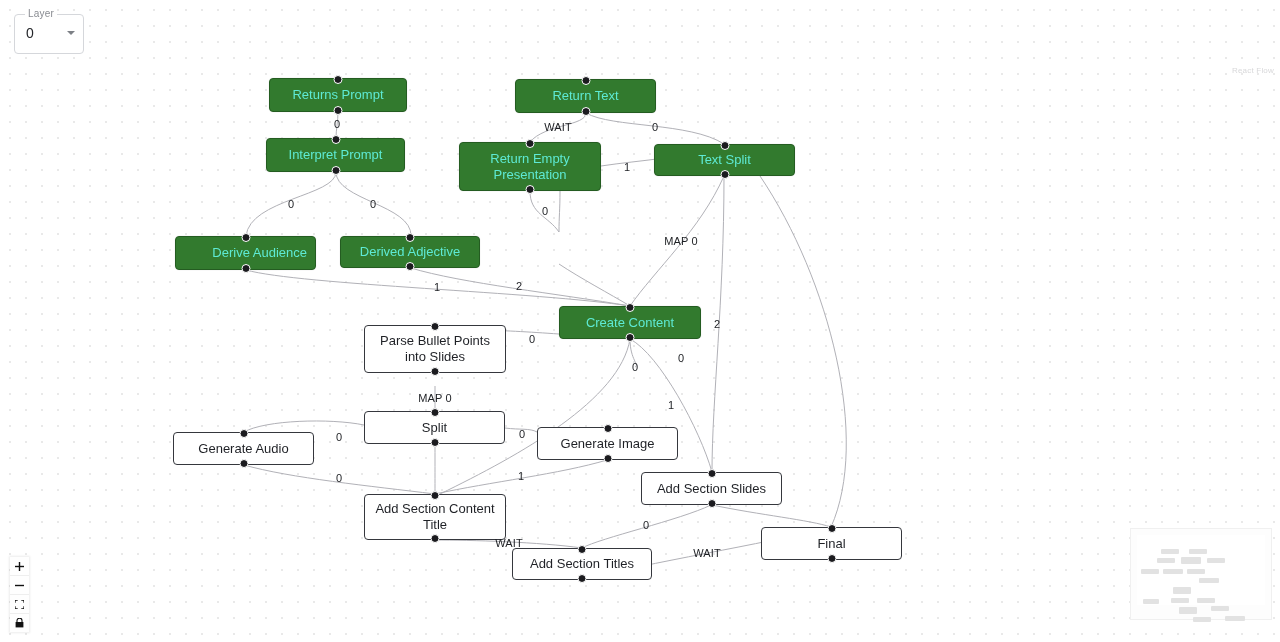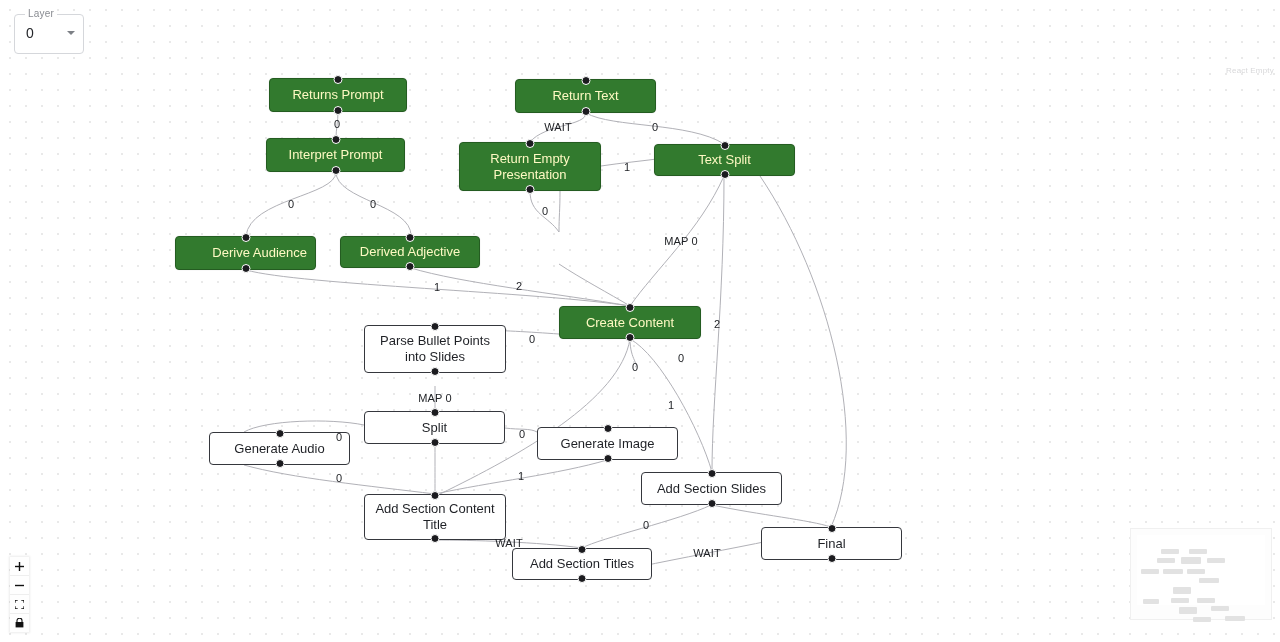--- a/index.html
+++ b/index.html
@@ -21,21 +21,21 @@
   #node-layer{position:absolute;left:0;top:0;width:1280px;height:642px;}
 
   
   .node{
     position:absolute;box-sizing:border-box;
     display:flex;align-items:center;justify-content:center;text-align:center;
     border-radius:4px;font-size:13px;line-height:1.22;padding:4px 8px;
     cursor:grab;
   }
   .node.green{
-    background:#327a2e;border:1px solid #245c21;color:#fef9c3;
+    background:#327a2e;border:1px solid #245c21;color:#5eead4;
     box-shadow:0 0 0 0.5px rgba(0,0,0,.05);
   }
   .node.plain{
     background:#ffffff;border:1px solid #35373d;color:#1f2126;
   }
   .handle{
     position:absolute;width:7px;height:7px;border-radius:50%;
     background:#1b1b1f;border:1px solid #ffffff;left:50%;
     transform:translateX(-50%);pointer-events:auto;cursor:crosshair;
   }
@@ -171,21 +171,21 @@
       <div class="node plain" style="left: 364px; top: 325px; width: 142px; height: 48px;">
         <div class="handle top"></div>
         <span>Parse Bullet Points into Slides</span>
         <div class="handle bot"></div>
       </div>
       <div class="node plain" style="left: 364px; top: 411px; width: 141px; height: 33px;">
         <div class="handle top"></div>
         <span>Split</span>
         <div class="handle bot"></div>
       </div>
-      <div class="node plain" style="left: 173px; top: 432px; width: 141px; height: 33px; margin-left: 36px;">
+      <div class="node plain" style="left: 173px; top: 432px; width: 141px; height: 33px;">
         <div class="handle top"></div>
         <span>Generate Audio</span>
         <div class="handle bot"></div>
       </div>
       <div class="node plain" style="left: 537px; top: 427px; width: 141px; height: 33px;">
         <div class="handle top"></div>
         <span>Generate Image</span>
         <div class="handle bot"></div>
       </div>
       <div class="node plain" style="left: 641px; top: 472px; width: 141px; height: 33px;">
@@ -280,13 +280,13 @@
       <div class="mm-node" style="left: 34px; top: 63px; width: 18px; height: 5px;"></div>
       <div class="mm-node" style="left: 6px; top: 64px; width: 16px; height: 5px;"></div>
       <div class="mm-node" style="left: 60px; top: 63px; width: 18px; height: 5px;"></div>
       <div class="mm-node" style="left: 42px; top: 72px; width: 18px; height: 7px;"></div>
       <div class="mm-node" style="left: 74px; top: 71px; width: 18px; height: 5px;"></div>
       <div class="mm-node" style="left: 56px; top: 82px; width: 18px; height: 5px;"></div>
       <div class="mm-node" style="left: 88px; top: 81px; width: 20px; height: 5px;"></div>
     </div>
 </div>
 
-<div id="attribution">React Empty</div>
+<div id="attribution">React Flow</div>
 
 </body></html>

